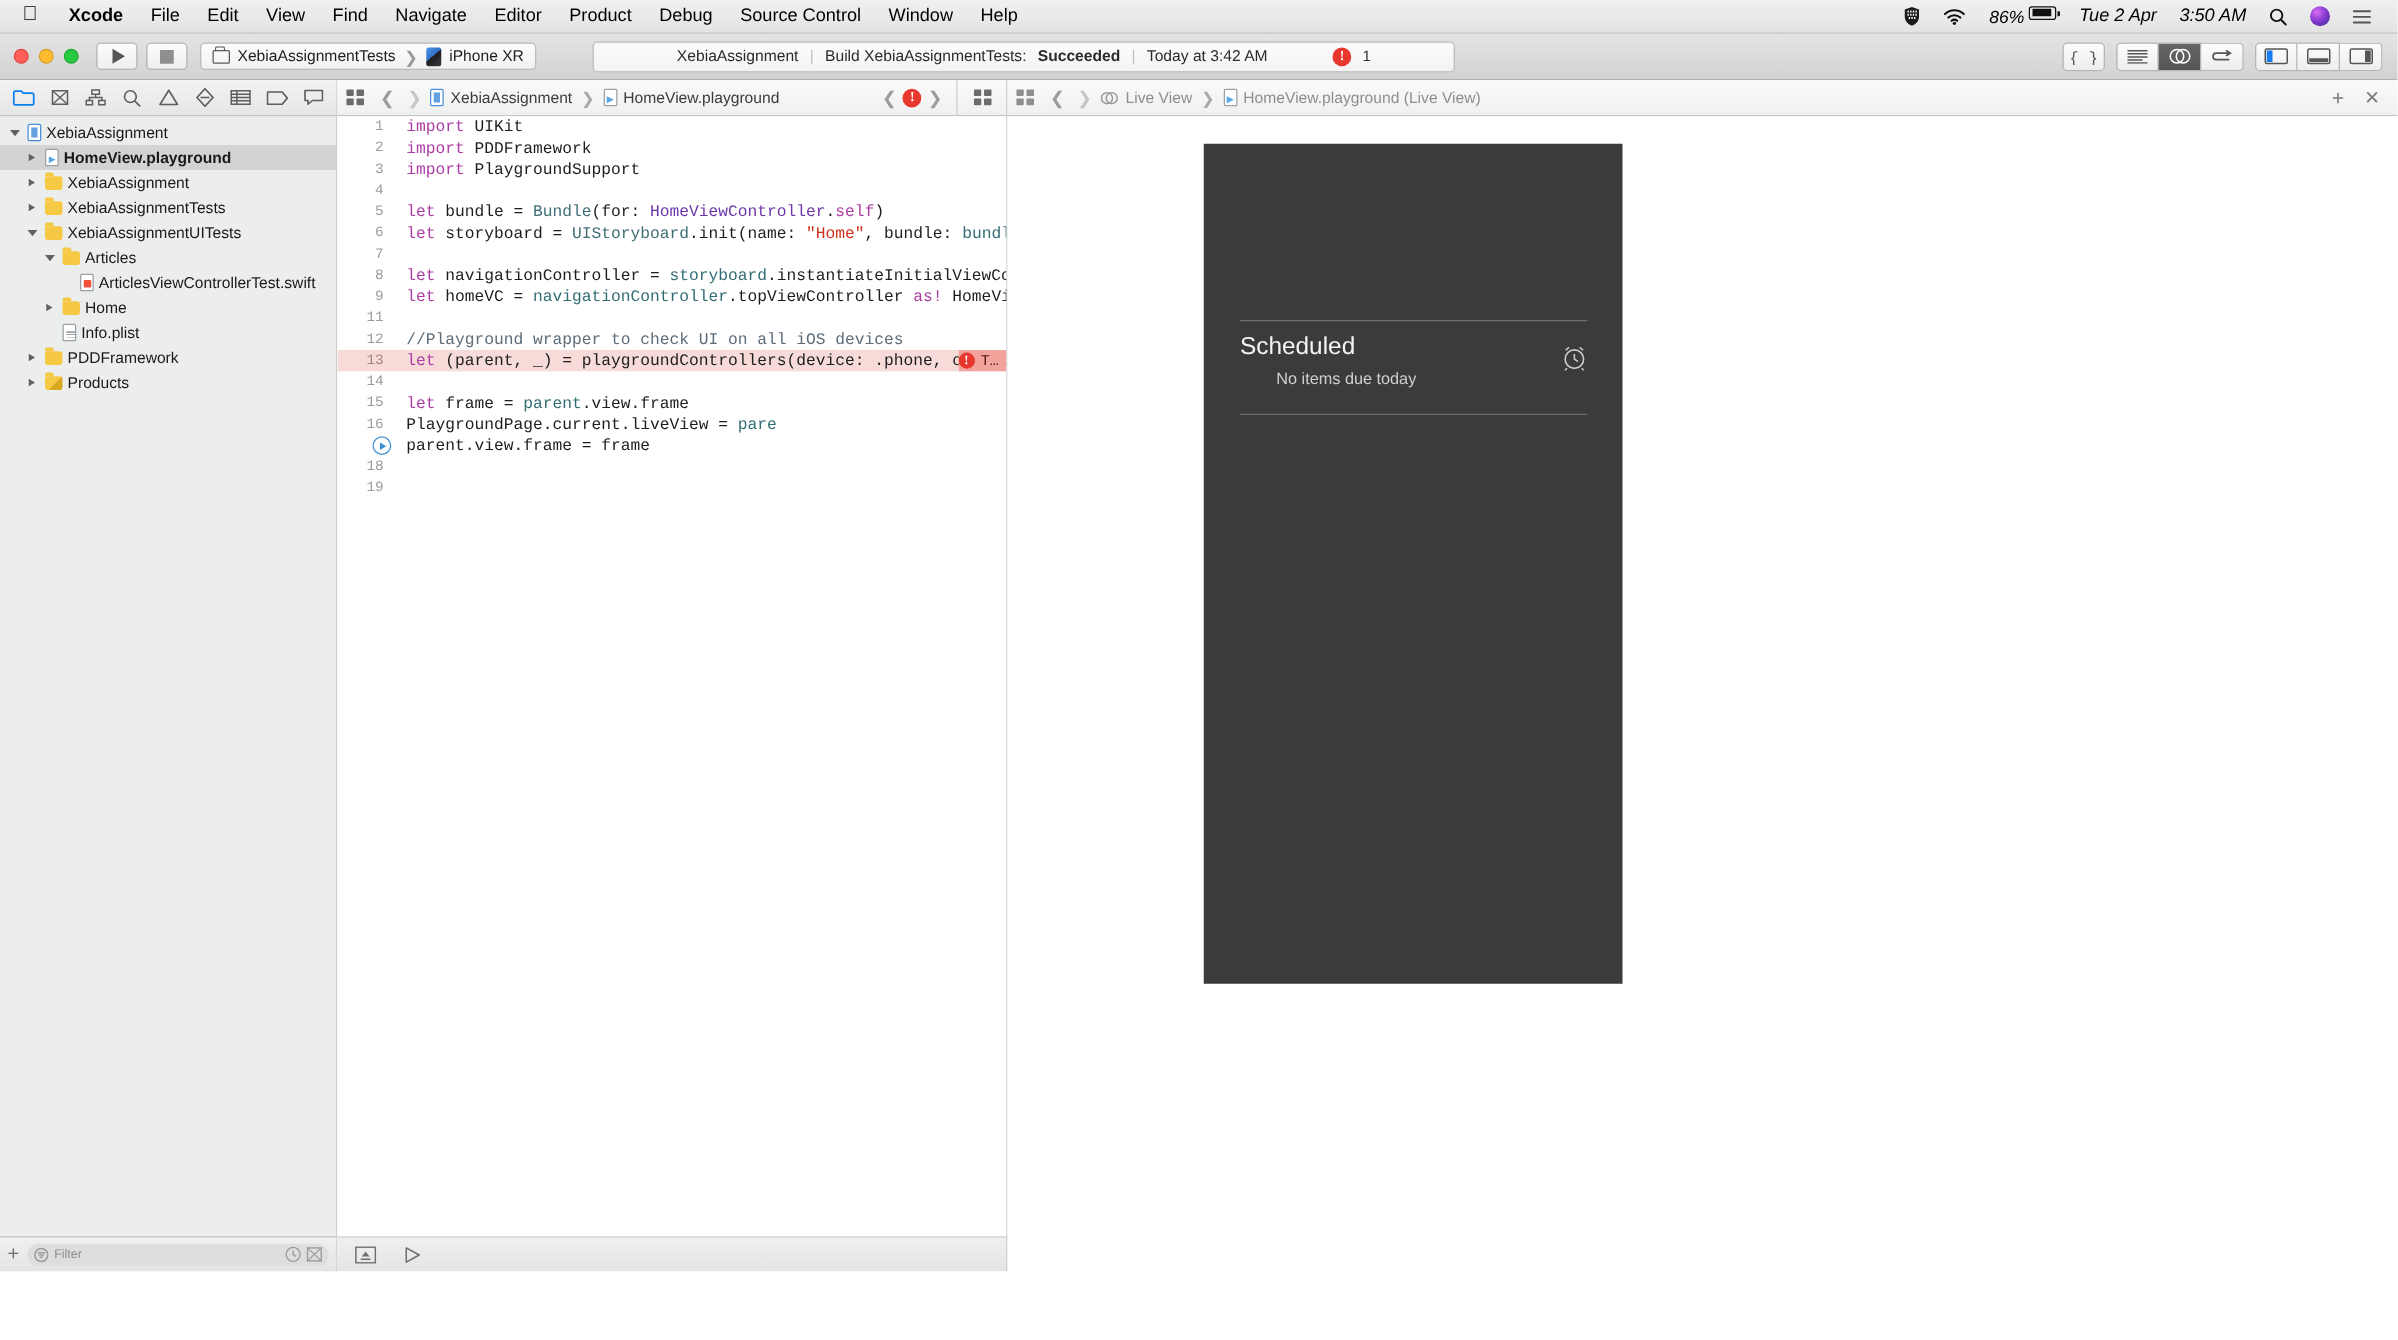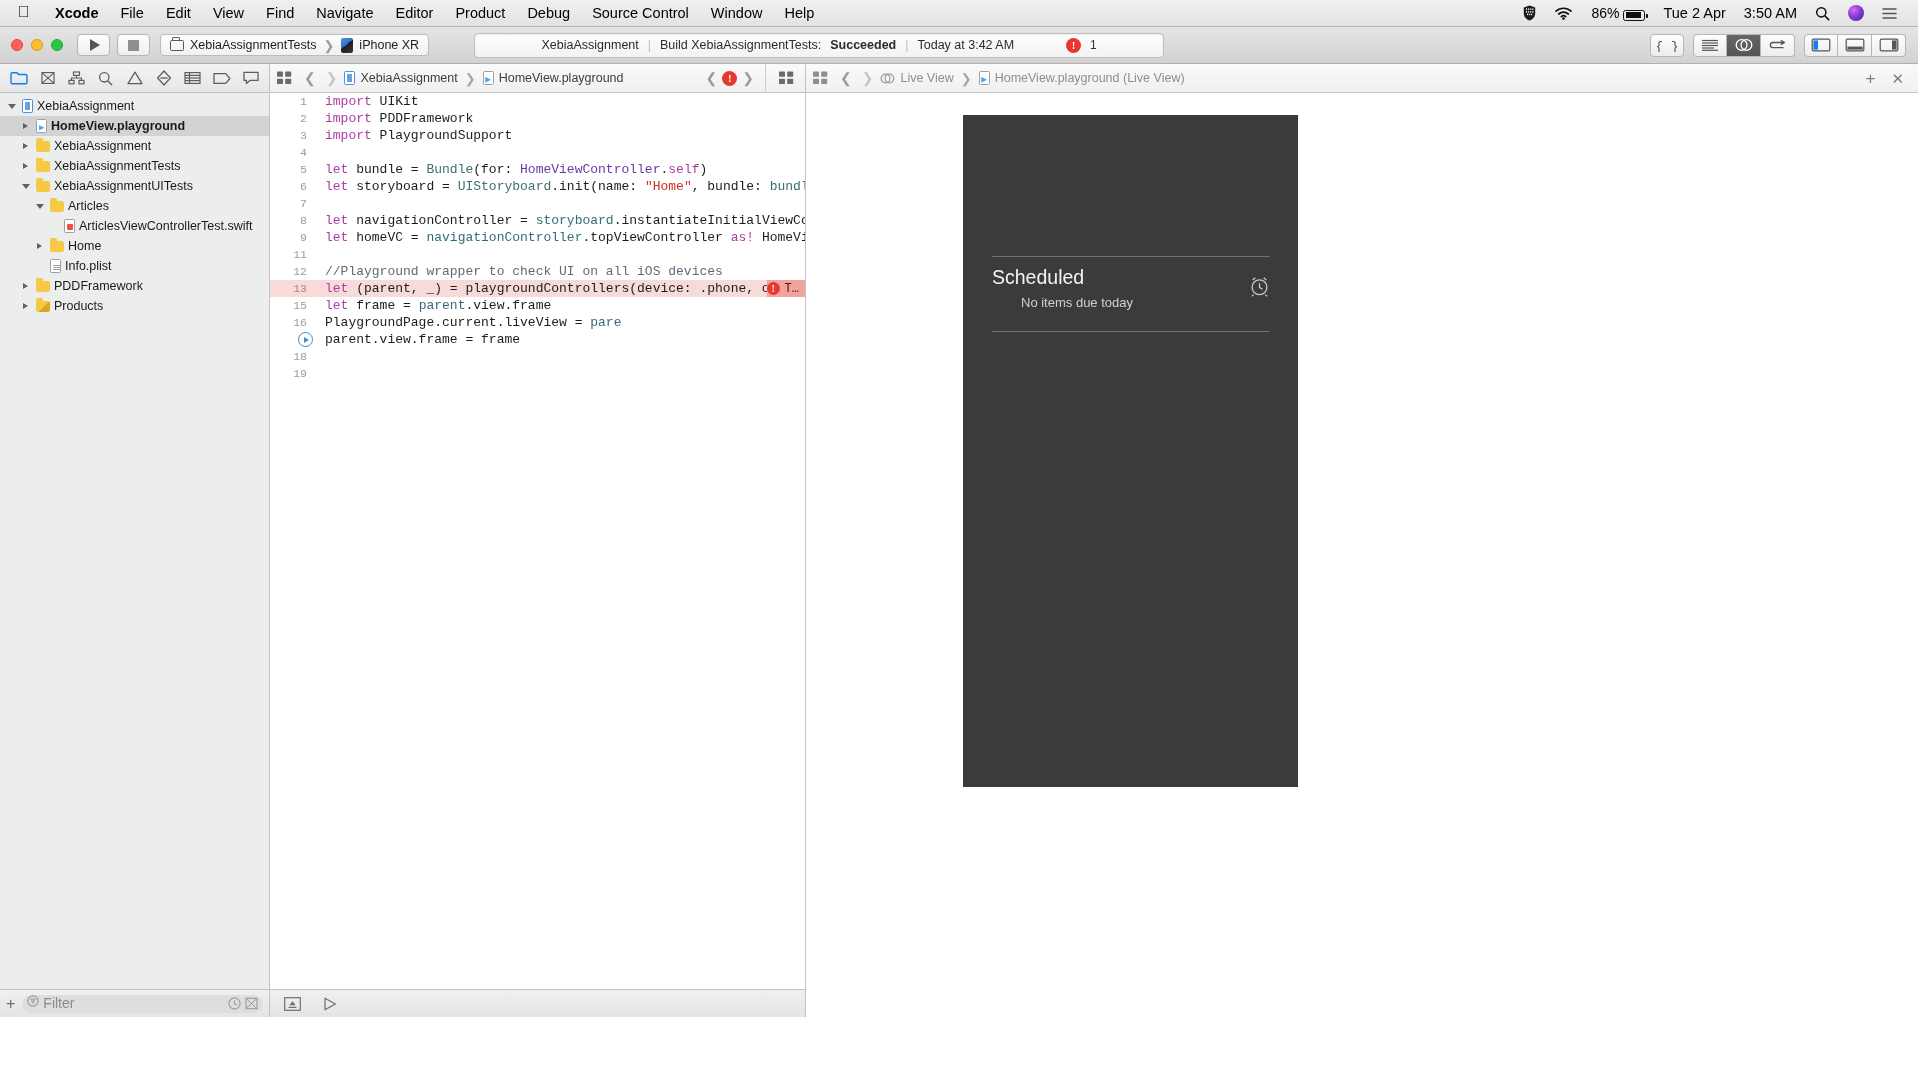--- a/index.html
+++ b/index.html
@@ -22,21 +22,21 @@
   #menubar .apple {
     padding: 0 14px 0 18px; font-size: 16px; line-height: 1;
     position: relative; top: -1px;
   }
   #menubar .mi { padding: 0 11px; white-space: nowrap; }
   #menubar .mi.app { font-weight: bold; }
   #menubar .right {
     margin-left: auto; display: flex; align-items: center;
     padding-right: 12px; gap: 0px;
   }
-  #menubar .right .ri { padding: 0 9px; display: flex; align-items: flex-end; }
+  #menubar .right .ri { padding: 0 9px; display: flex; align-items: flex-start; font-style: italic; }
   .battpct { font-size: 14px; }
   .batticon {
     display: inline-block; width: 22px; height: 11px;
     border: 1.4px solid #111; border-radius: 2.5px; position: relative;
     margin-left: 4px;
   }
   .batticon:before {
     content: ""; position: absolute; left: 1.4px; top: 1.4px;
     width: 15px; height: 5.5px; background: #111;
   }
@@ -171,22 +171,22 @@
     background: #4a90d9; opacity: .85; }
   .docicon.plist:after { content:""; position:absolute; left:2px; bottom:2px; width:6.5px; height:5px;
     background: repeating-linear-gradient(to bottom, #9aa0a6 0 1px, transparent 1px 2.2px); }
 
   #nav-footer {
     height: 28px; border-top: 1px solid #c3c3c3; display: flex; align-items: center;
     background: linear-gradient(to bottom, #f0f0f0, #e4e4e4); padding: 0 6px; gap: 7px;
   }
   .filter-field {
     flex: 1; height: 18px; background: #dedede; border-radius: 9px;
-    display: flex; padding: 0 5px; gap: 4px;
-    font-size: 14px; color: #8c8c8c;
+    display: flex; align-items: center; padding: 0 5px; gap: 4px;
+    font-size: 10px; color: #8c8c8c;
   }
 
   
   #editor-pane { flex: 1; display: flex; flex-direction: column; min-width: 0; background:#fff; }
   #jumpbar {
     height: 29px; display: flex; align-items: center;
     background: linear-gradient(to bottom, #fafafa, #f0f0f0);
     border-bottom: 1px solid #c3c3c3; font-size: 12.5px; color: #3c3c3c;
   }
   .jb-pad { padding: 0 7px; display: flex; align-items: center; }
@@ -653,20 +653,21 @@
           <div class="code-line"><span class="gutter">3</span><span class="ltext"><span class="tk-kw">import</span><span class="tk-plain"> PlaygroundSupport</span></span></div>
           <div class="code-line"><span class="gutter">4</span><span class="ltext"></span></div>
           <div class="code-line"><span class="gutter">5</span><span class="ltext"><span class="tk-kw">let</span><span class="tk-plain"> bundle = </span><span class="tk-type">Bundle</span><span class="tk-plain">(for: </span><span class="tk-typeb">HomeViewController</span><span class="tk-plain">.</span><span class="tk-kw">self</span><span class="tk-plain">)</span></span></div>
           <div class="code-line"><span class="gutter">6</span><span class="ltext"><span class="tk-kw">let</span><span class="tk-plain"> storyboard = </span><span class="tk-type">UIStoryboard</span><span class="tk-plain">.init(name: </span><span class="tk-str">"Home"</span><span class="tk-plain">, bundle: </span><span class="tk-mem">bundle</span></span></div>
           <div class="code-line"><span class="gutter">7</span><span class="ltext"></span></div>
           <div class="code-line"><span class="gutter">8</span><span class="ltext"><span class="tk-kw">let</span><span class="tk-plain"> navigationController = </span><span class="tk-mem">storyboard</span><span class="tk-plain">.instantiateInitialViewController() </span></span></div>
           <div class="code-line"><span class="gutter">9</span><span class="ltext"><span class="tk-kw">let</span><span class="tk-plain"> homeVC = </span><span class="tk-mem">navigationController</span><span class="tk-plain">.topViewController </span><span class="tk-kw">as!</span><span class="tk-plain"> HomeViewController</span></span></div>
           <div class="code-line"><span class="gutter">11</span><span class="ltext"></span></div>
           <div class="code-line"><span class="gutter">12</span><span class="ltext"><span class="tk-com">//Playground wrapper to check UI on all iOS devices</span></span></div>
           <div class="code-line err"><span class="gutter">13</span><span class="ltext"><span class="tk-kw">let</span><span class="tk-plain"> (parent, _) = playgroundControllers(device: .phone, orientation: .portrait, child: </span></span><span class="err-inline"><span class="err-dot">!</span><span>T…</span></span></div>
+          <div class="code-line"><span class="gutter">14</span><span class="ltext"></span></div>
           <div class="code-line"><span class="gutter">15</span><span class="ltext"><span class="tk-kw">let</span><span class="tk-plain"> frame = </span><span class="tk-mem">parent</span><span class="tk-plain">.view.frame</span></span></div>
           <div class="code-line"><span class="gutter">16</span><span class="ltext"><span class="tk-plain">PlaygroundPage</span><span class="tk-plain">.current.liveView = </span><span class="tk-mem">pare</span></span></div>
           <div class="code-line"><span class="run-marker"></span><span class="ltext"><span class="tk-plain">parent</span><span class="tk-plain">.view.frame = </span><span class="tk-plain">frame</span></span></div>
           <div class="code-line"><span class="gutter">18</span><span class="ltext"></span></div>
           <div class="code-line"><span class="gutter">19</span><span class="ltext"></span></div>
         </div>
 
     </div>
 
     <div id="editor-footer">

